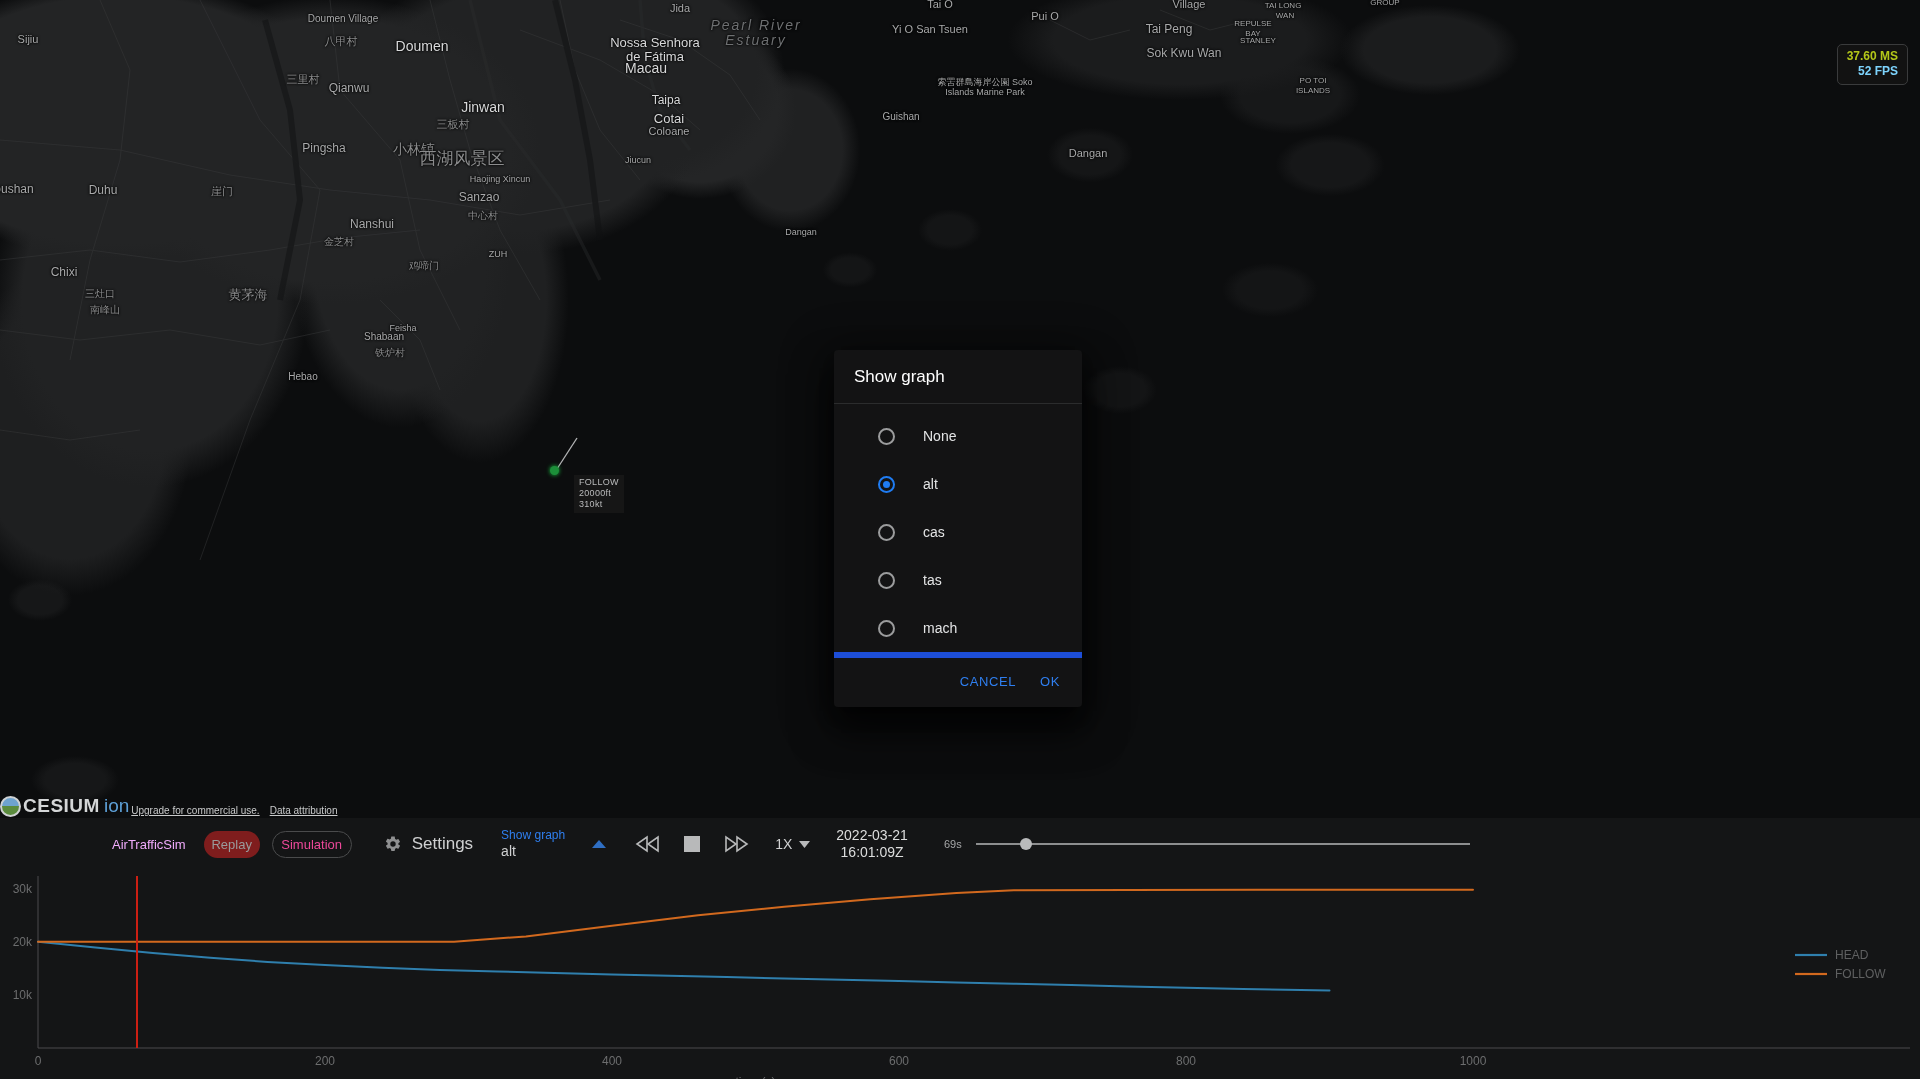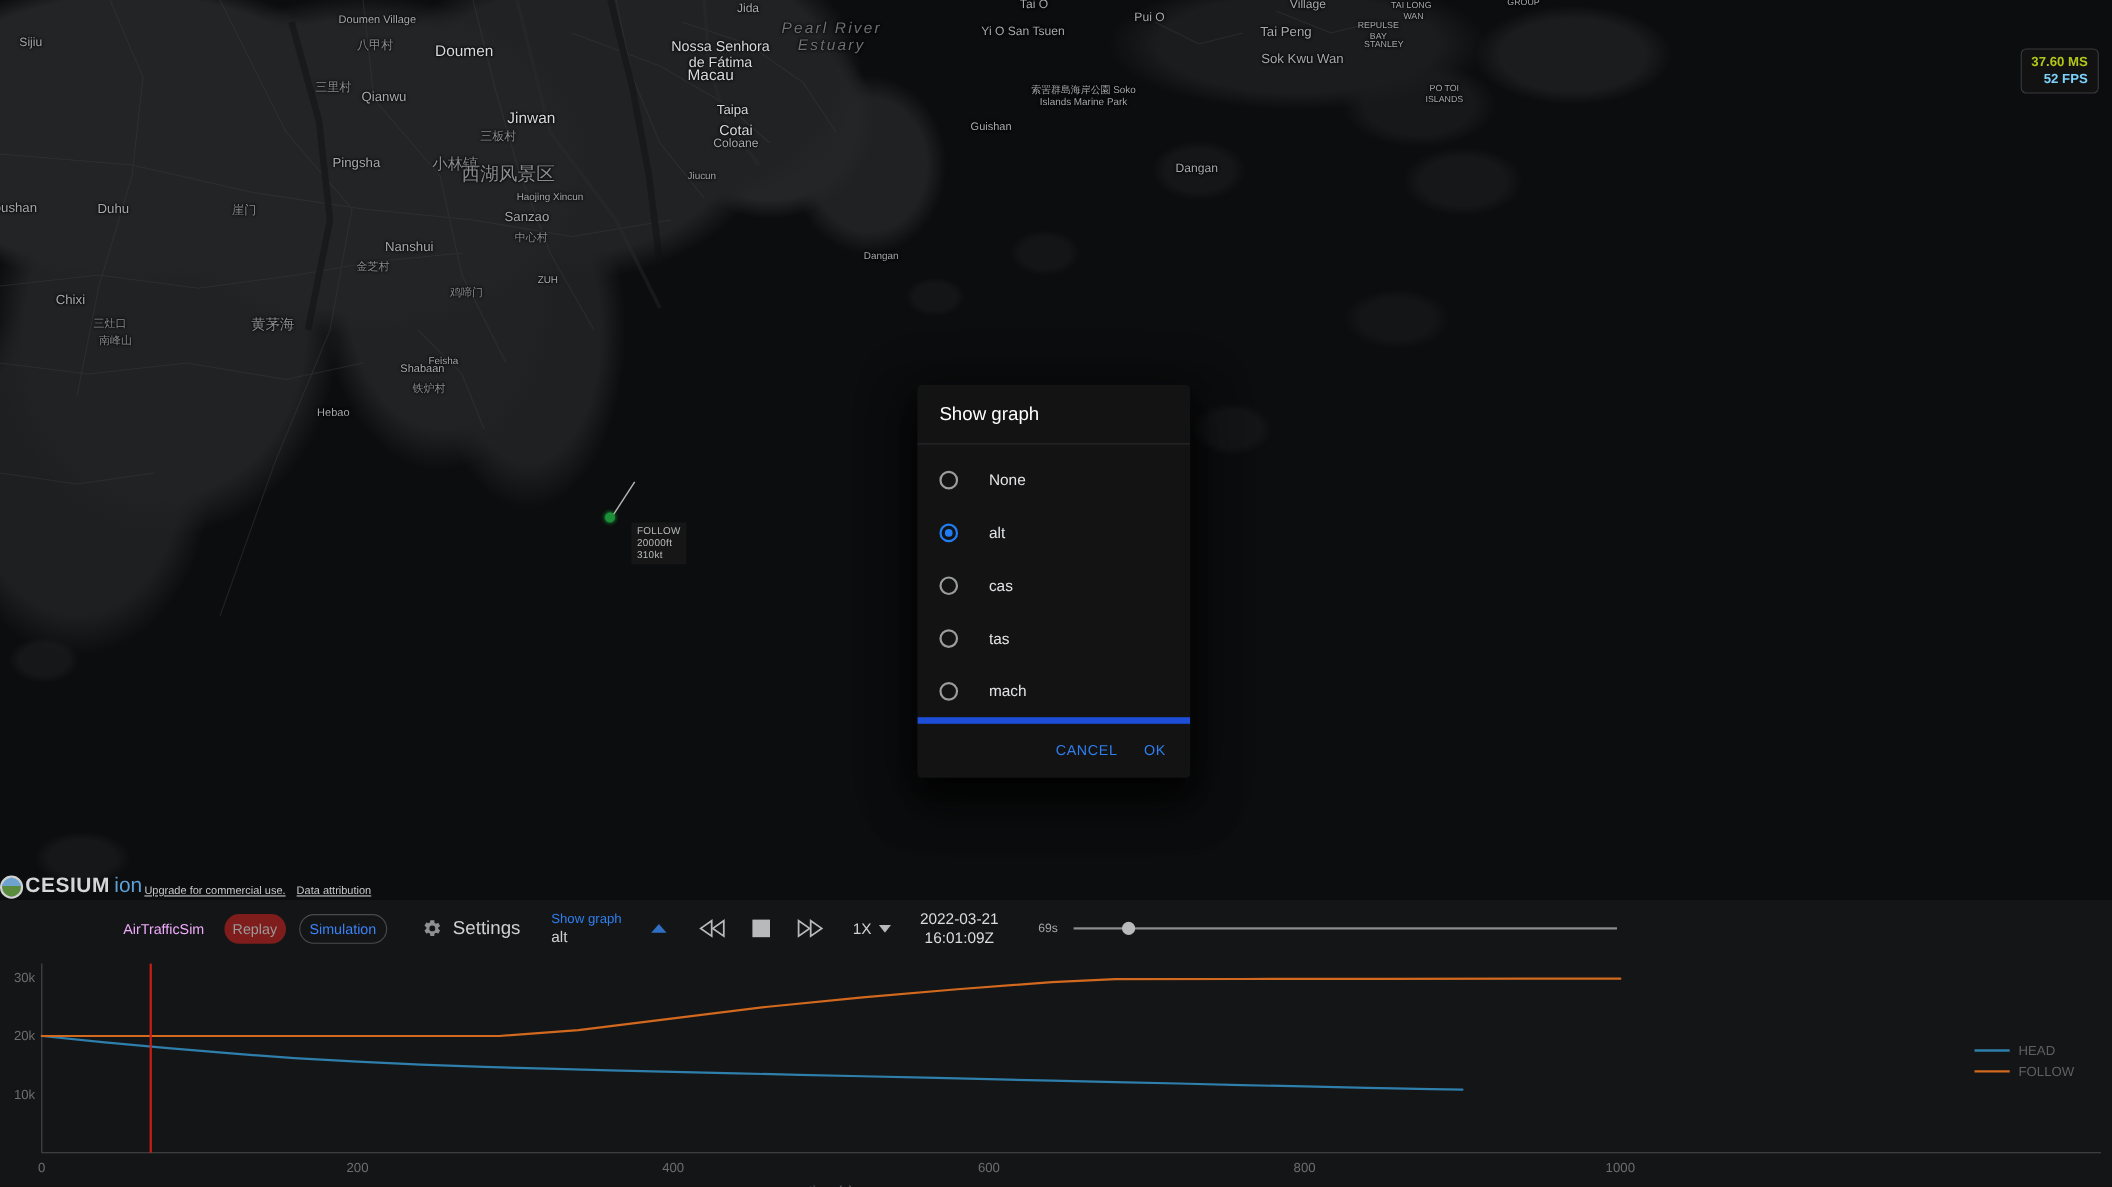--- a/index.html
+++ b/index.html
@@ -99,21 +99,21 @@
     background: #131314; border-radius: 4px;
     box-shadow: 0 11px 15px -7px rgba(0,0,0,.6), 0 24px 38px 3px rgba(0,0,0,.5), 0 9px 46px 8px rgba(0,0,0,.45);
     display: flex; flex-direction: column;
     overflow: hidden;
   }
   #dialog-title {
     color: #fff; font-size: 17px; padding: 17px 20px 16px 20px;
     border-bottom: 1px solid #2b2c2d;
   }
   #radio-list {
-    padding: 8px 0 0 0; height: 248px; overflow: hidden; position: relative;
+    padding: 8px 0 0 0; height: 248px; overflow: hidden; position: relative; margin-left: 24px;
   }
   .radio-row { display: flex; align-items: center; height: 48px; padding: 0 20px; cursor: pointer; }
   .radio-mark {
     width: 17px; height: 17px; border-radius: 50%;
     border: 2px solid #9b9c9d; position: relative; flex: 0 0 auto;
   }
   .radio-row.selected .radio-mark { border-color: #1f7cf2; }
   .radio-row.selected .radio-mark::after {
     content: ""; position: absolute; left: 3px; top: 3px;
     width: 7px; height: 7px; border-radius: 50%; background: #1f7cf2;
@@ -135,21 +135,21 @@
     position: absolute; left: 0; top: 818px; width: 1920px; height: 52px;
     background: #141516; display: flex; align-items: center;
   }
   #brand { color: #f0abfc; font-size: 13px; margin-left: 112px; }
   .pill {
     border-radius: 16px; font-size: 13px; height: 27px;
     display: flex; align-items: center; justify-content: center;
     cursor: pointer; font-family: inherit;
   }
   #replay-btn { background: #7f1d1d; color: #9a9b9c; border: none; width: 56px; margin-left: 18px; }
-  #sim-btn { background: transparent; color: #3b82f6; border: 1px solid #4a4b4c; width: 80px; margin-left: 12px; }
+  #sim-btn { background: transparent; color: #ec4899; border: 1px solid #4a4b4c; width: 80px; margin-left: 12px; }
   #settings-group { display: flex; align-items: center; margin-left: 32px; cursor: pointer; }
   #settings-label { color: #cfd0d1; font-size: 17px; margin-left: 10px; }
   #gear { width: 18px; height: 18px; }
   #showgraph-group { margin-left: 28px; cursor: pointer; line-height: 1.25; }
   #showgraph-title { color: #2f7ff0; font-size: 12px; display: block; }
   #showgraph-value { color: #cfd0d1; font-size: 14px; display: block; }
   #collapse-btn { margin-left: 26px; cursor: pointer; }
   .tbtn { background: none; border: none; cursor: pointer; padding: 0; display: flex; align-items: center; }
   #rew { margin-left: 28px; }
   #stopbtn { margin-left: 22px; }

